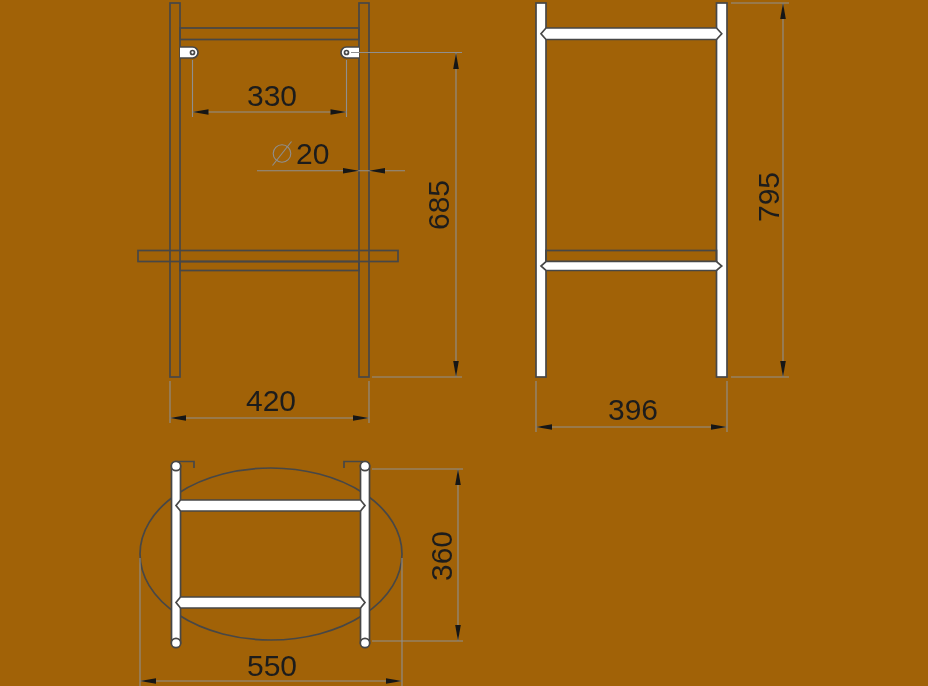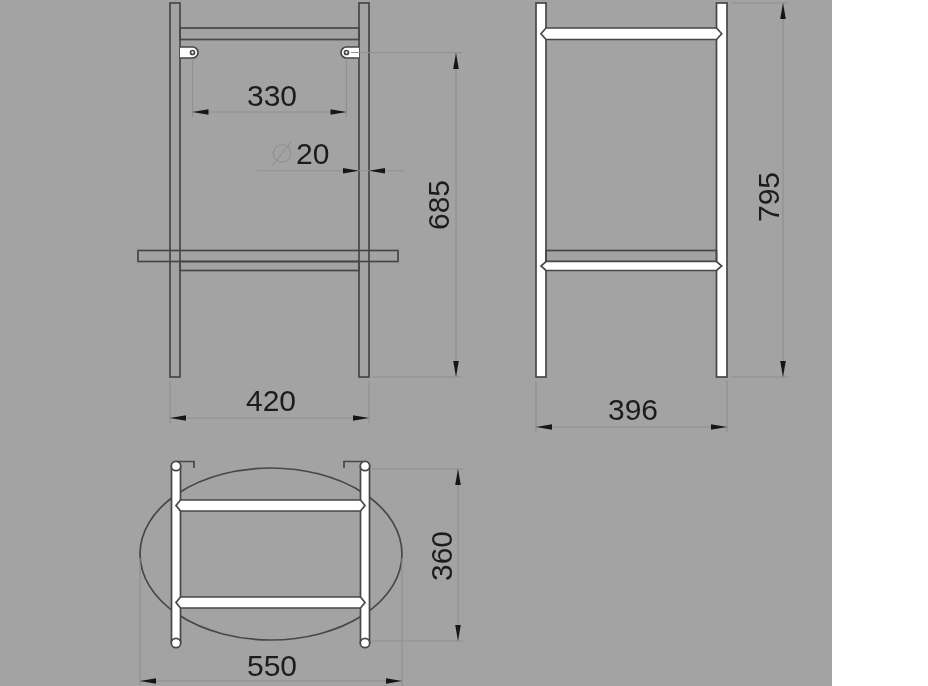--- a/index.html
+++ b/index.html
@@ -1,16 +1,16 @@
 <!DOCTYPE html>
 <html><head>
 <meta charset="utf-8">
 <style>
   html,body{margin:0;padding:0;background:#ffffff;}
-  .canvas{position:relative;width:832px;height:686px;background:#a3a3a3;overflow:hidden;}
+  .canvas{position:relative;width:928px;height:686px;background:#a16207;overflow:hidden;}
   svg{display:block;}
   .outline{fill:none;stroke:#474747;stroke-width:1.7;}
   .outline-w{fill:#ffffff;stroke:#474747;stroke-width:1.7;}
   .thin{fill:none;stroke:#8f8f8f;stroke-width:1.1;}
   .arrow{fill:#161616;stroke:none;}
   .dimtext{font-family:"Liberation Sans","DejaVu Sans",sans-serif;font-size:30px;fill:#1c1c1c;}
   .mid{text-anchor:middle;}
 </style>
 </head>
 <body>

